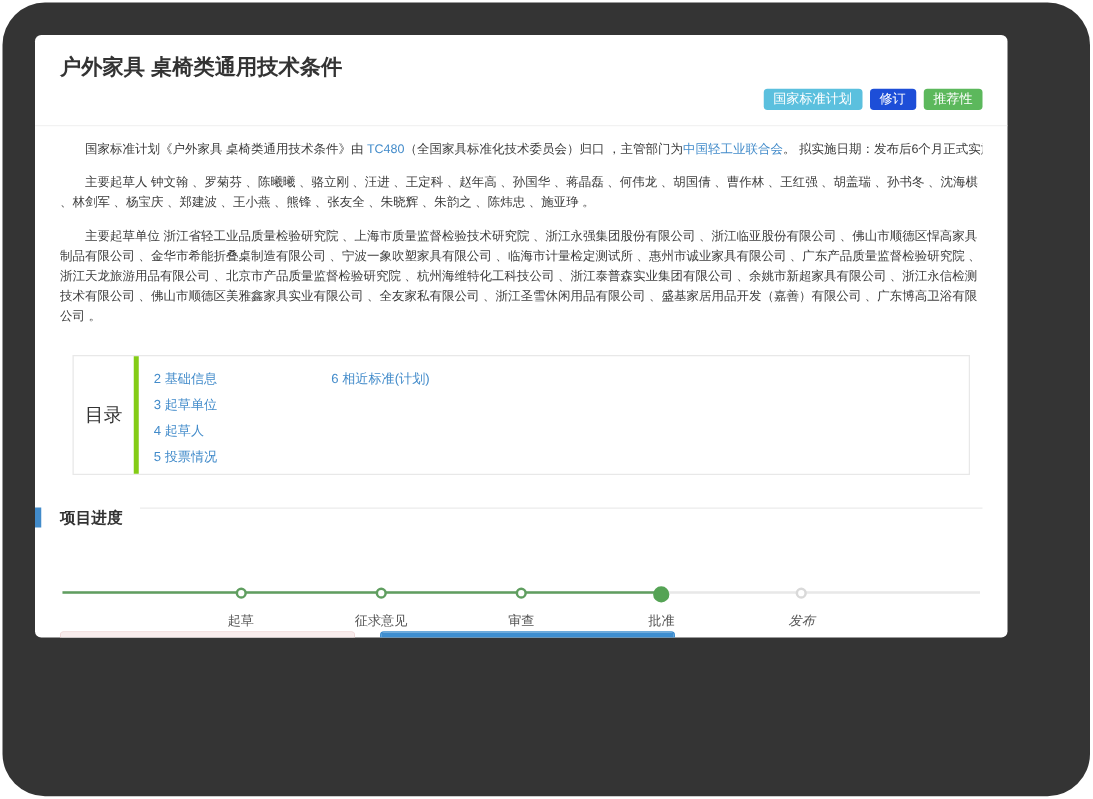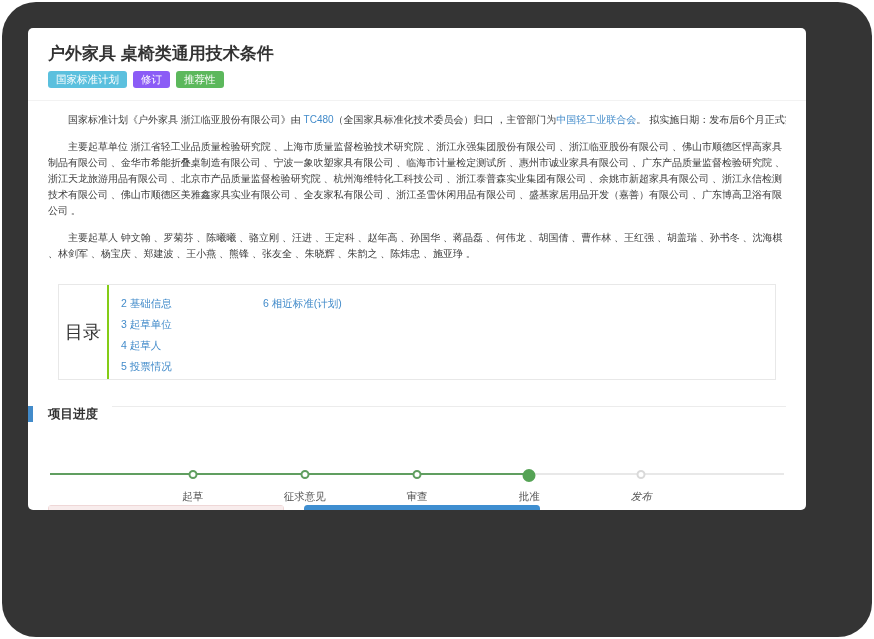--- a/index.html
+++ b/index.html
@@ -11,40 +11,40 @@
     position:absolute;left:2px;top:2px;right:2px;bottom:2px;
     background:#343434;border-radius:34px;
   }
   .panel{
     position:absolute;left:28px;top:28px;width:778px;height:482px;
     background:#fff;border-radius:5px;overflow:hidden;
   }
   .content{padding:14px 20px 0;}
   .page-title{font-size:17px;font-weight:bold;color:#333;margin:0 0 6px;}
   .page-subtitle{font-size:11px;color:#949494;margin:0 0 9px;}
-  .badge-row{display:flex;gap:6px;margin-bottom:12px;}
+  .badge-row{display:flex;gap:6px;margin-bottom:12px;justify-content:flex-end;}
   .badge{
     display:inline-block;color:#fff;font-size:10.5px;line-height:17px;
     padding:0 8px;border-radius:3px;
   }
   .hdr-divider{border-top:1px solid #f2f2f2;margin:0 -20px;}
   .para{
     font-size:10px;line-height:16px;color:#3c3c3c;margin:11px 0;
     text-indent:2em;
   }
   .para.oneline{white-space:nowrap;overflow:hidden;}
   .lnk{color:#428bca;text-decoration:none;cursor:pointer;}
   
   .toc-box{
     margin:22px 10px 0 10px;border:1px solid #e8e8e8;height:94px;
     display:flex;align-items:stretch;
   }
   .toc-label{
-    width:48px;border-right:2px solid #84cc16;display:flex;
-    align-items:center;justify-content:center;font-size:18px;color:#333;
+    width:48px;border-right:4px solid #84cc16;display:flex;
+    align-items:center;justify-content:center;font-size:15px;color:#333;
   }
   .toc-list{
     display:flex;flex-direction:column;flex-wrap:wrap;
     height:84px;padding:8px 0 0 12px;align-content:flex-start;
   }
   .toc-item{
     width:142px;height:21px;line-height:21px;font-size:10.5px;
     color:#428bca;text-decoration:none;cursor:pointer;
   }
   
@@ -91,31 +91,31 @@
 <body>
 
 <div class="shadow-frame"></div>
 
 <div class="panel">
   <div class="content">
 
     <div class="page-title">户外家具 桌椅类通用技术条件</div>
     <div class="badge-row">
         <span class="badge" style="background: rgb(91, 192, 222);">国家标准计划</span>
-        <span class="badge" style="background: #8b5cf6;">修订</span>
+        <span class="badge" style="background: #1d4ed8;">修订</span>
         <span class="badge" style="background: rgb(92, 184, 92);">推荐性</span>
       </div>
 
     <div class="hdr-divider"></div>
 
-    <p class="para oneline"><span>国家标准计划《户外家具 浙江临亚股份有限公司》由 </span><a class="lnk">TC480</a><span>（全国家具标准化技术委员会）归口 ，主管部门为</span><a class="lnk">中国轻工业联合会</a><span>。 拟实施日期：发布后6个月正式实施。</span></p>
+    <p class="para oneline"><span>国家标准计划《户外家具 桌椅类通用技术条件》由 </span><a class="lnk">TC480</a><span>（全国家具标准化技术委员会）归口 ，主管部门为</span><a class="lnk">中国轻工业联合会</a><span>。 拟实施日期：发布后6个月正式实施。</span></p>
+
+    <p class="para"><span>主要起草人</span> <span>钟文翰 、罗菊芬 、陈曦曦 、骆立刚 、汪进 、王定科 、赵年高 、孙国华 、蒋晶磊 、何伟龙 、胡国倩 、曹作林 、王红强 、胡盖瑞 、孙书冬 、沈海棋 、林剑军 、杨宝庆 、郑建波 、王小燕 、熊锋 、张友全 、朱晓辉 、朱韵之 、陈炜忠 、施亚琤 。</span></p>
 
     <p class="para"><span>主要起草单位</span> <span>浙江省轻工业品质量检验研究院 、上海市质量监督检验技术研究院 、浙江永强集团股份有限公司 、浙江临亚股份有限公司 、佛山市顺德区悍高家具制品有限公司 、金华市希能折叠桌制造有限公司 、宁波一象吹塑家具有限公司 、临海市计量检定测试所 、惠州市诚业家具有限公司 、广东产品质量监督检验研究院 、浙江天龙旅游用品有限公司 、北京市产品质量监督检验研究院 、杭州海维特化工科技公司 、浙江泰普森实业集团有限公司 、余姚市新超家具有限公司 、浙江永信检测技术有限公司 、佛山市顺德区美雅鑫家具实业有限公司 、全友家私有限公司 、浙江圣雪休闲用品有限公司 、盛基家居用品开发（嘉善）有限公司 、广东博高卫浴有限公司 。</span></p>
-
-    <p class="para"><span>主要起草人</span> <span>钟文翰 、罗菊芬 、陈曦曦 、骆立刚 、汪进 、王定科 、赵年高 、孙国华 、蒋晶磊 、何伟龙 、胡国倩 、曹作林 、王红强 、胡盖瑞 、孙书冬 、沈海棋 、林剑军 、杨宝庆 、郑建波 、王小燕 、熊锋 、张友全 、朱晓辉 、朱韵之 、陈炜忠 、施亚琤 。</span></p>
 
     <div class="toc-box">
       <div class="toc-label">目录</div>
       <div class="toc-list">
           <a class="toc-item">2 基础信息</a>
           <a class="toc-item">3 起草单位</a>
           <a class="toc-item">4 起草人</a>
           <a class="toc-item">5 投票情况</a>
           <a class="toc-item">6 相近标准(计划)</a>
         </div>

